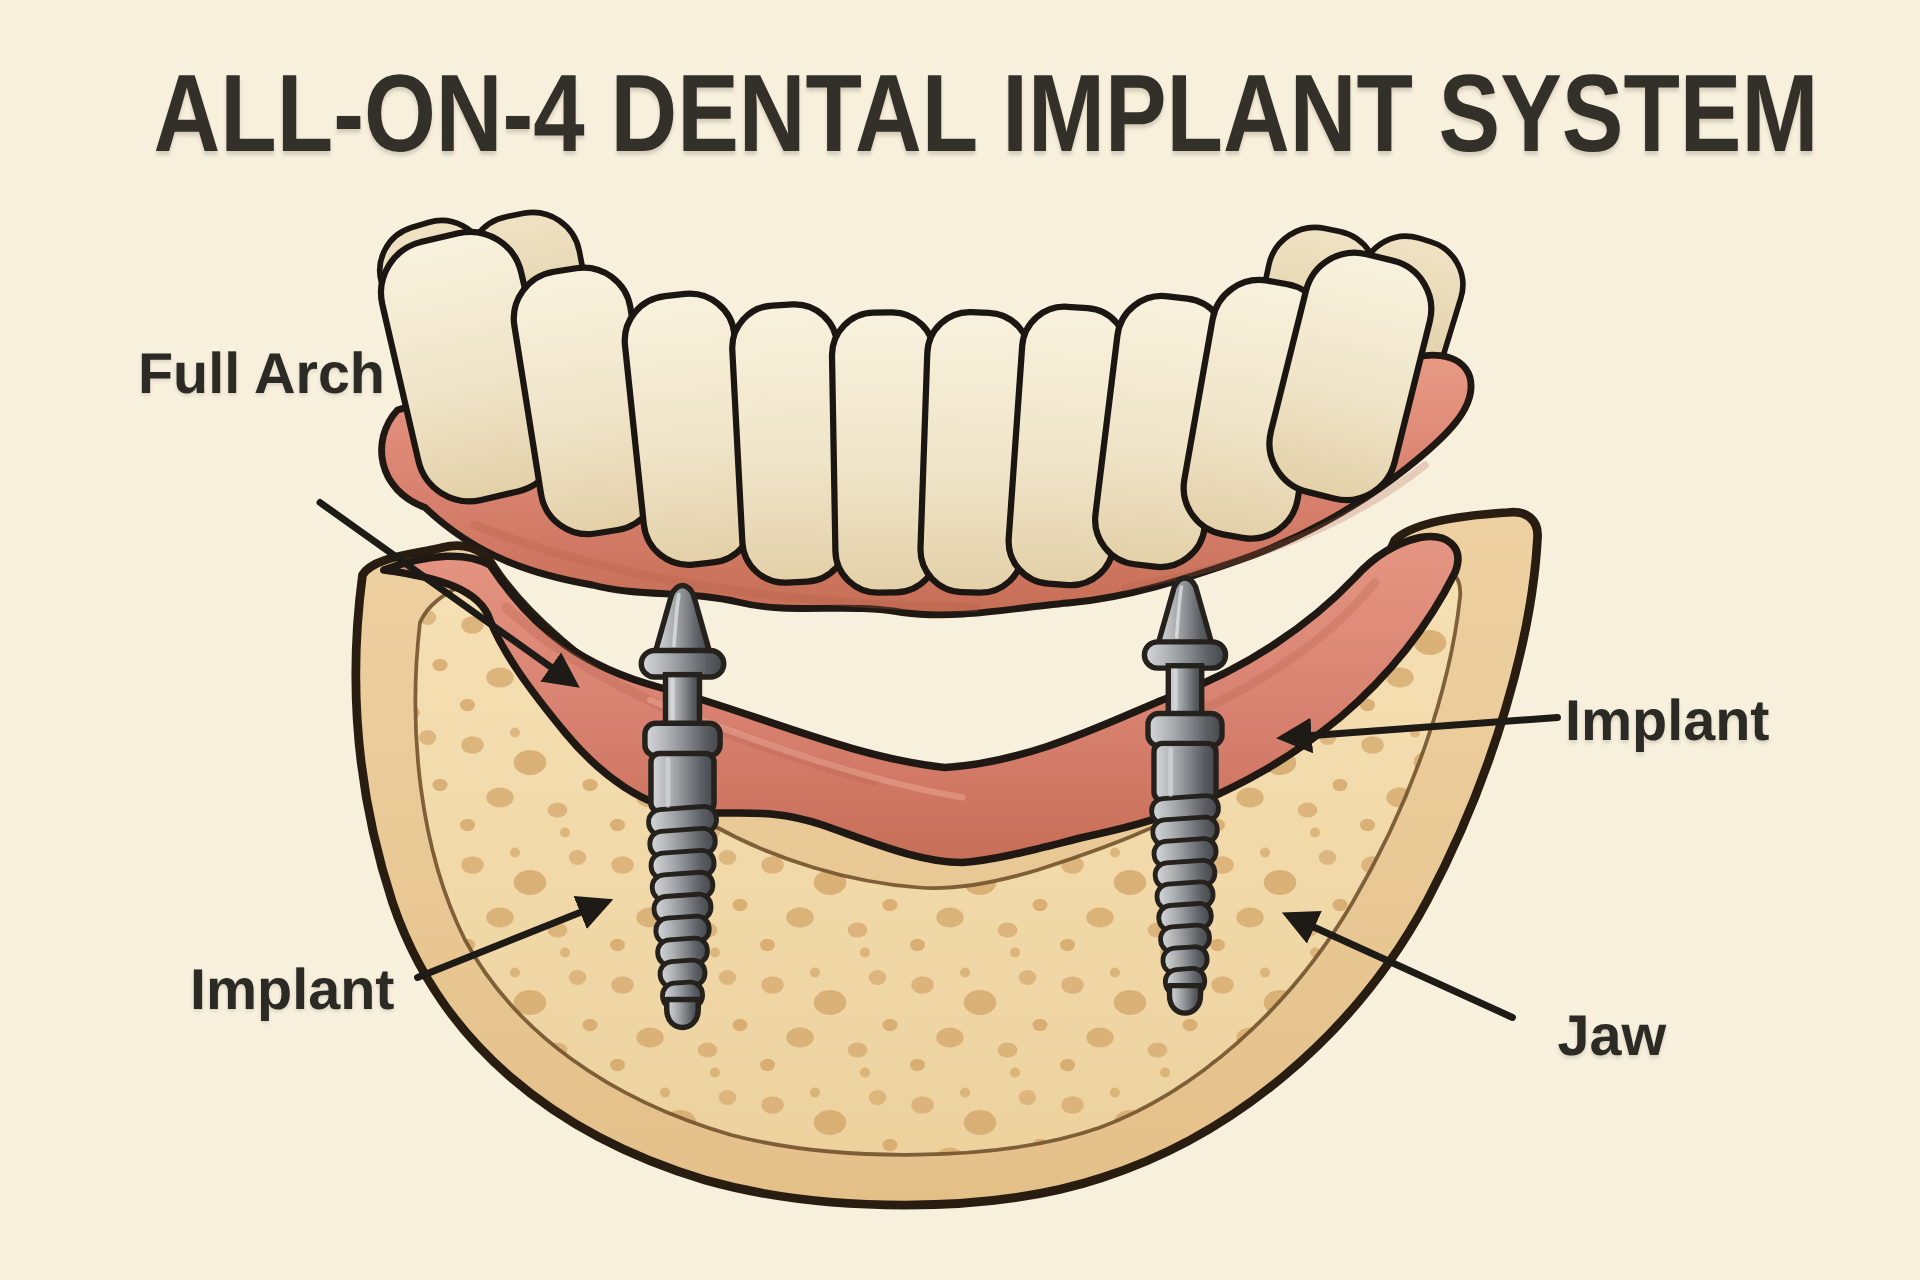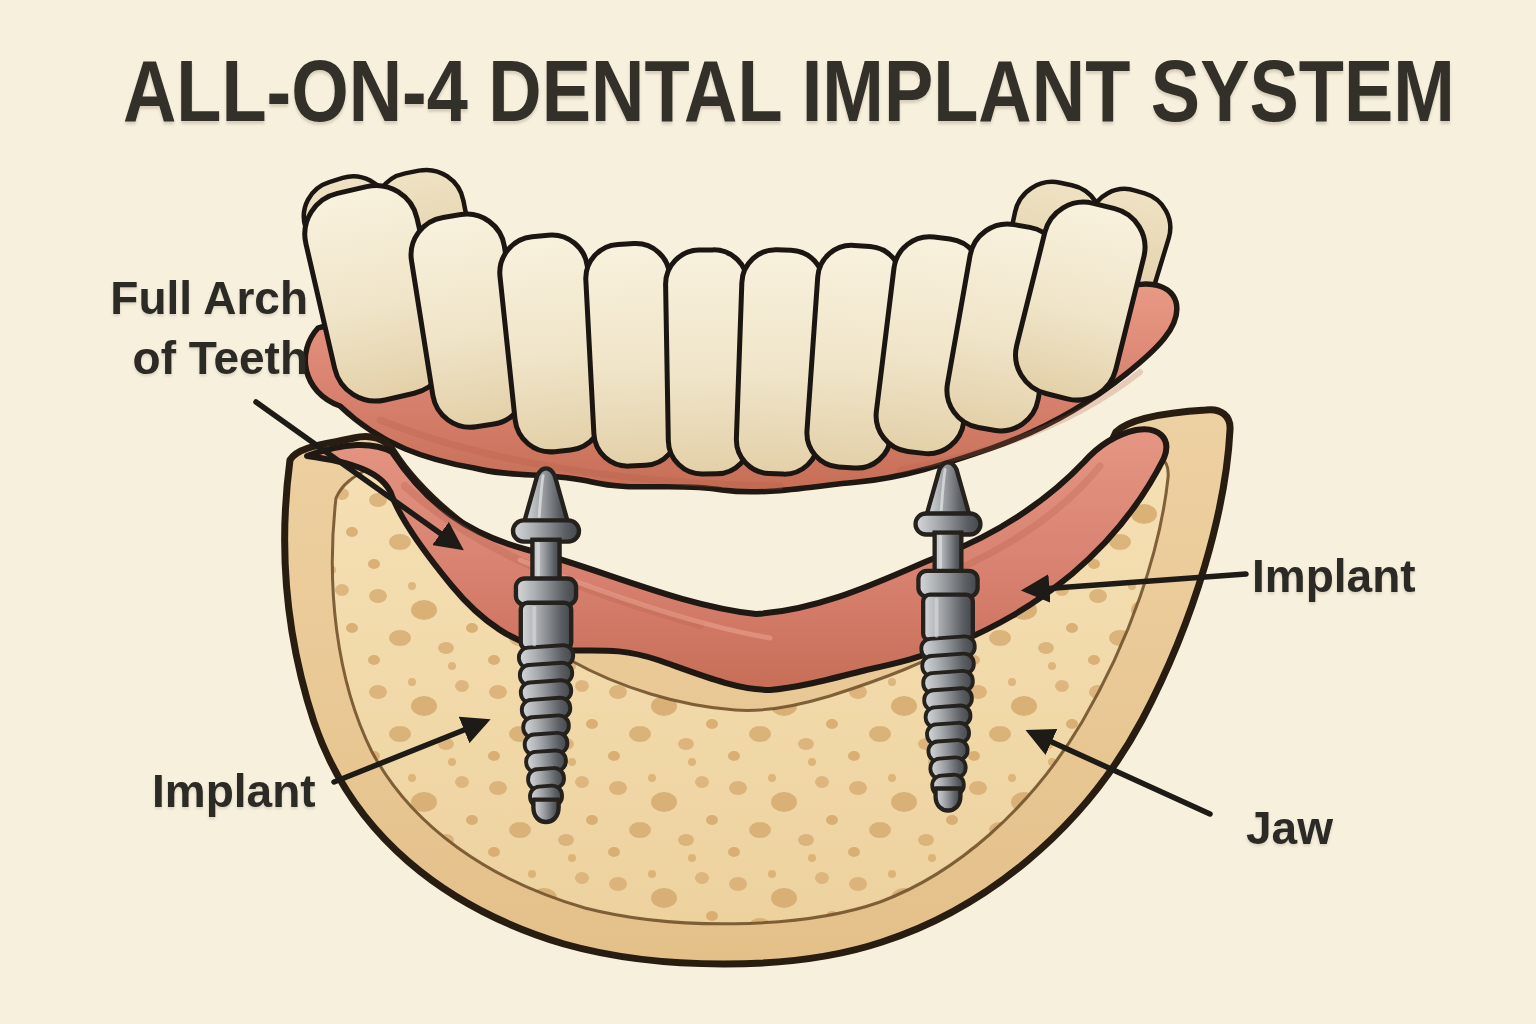--- a/index.html
+++ b/index.html
@@ -198,19 +198,18 @@
     <g stroke="#1e1b16" stroke-width="5.5" fill="none" stroke-linecap="round">
       <path d="M 256 402 L 458 546" marker-end="url(#ah)"></path>
       <path d="M 1246 574 L 1028 590" marker-end="url(#ah)"></path>
       <path d="M 334 782 L 484 722" marker-end="url(#ah)"></path>
       <path d="M 1210 814 L 1032 733" marker-end="url(#ah)"></path>
     </g>
   </svg>
 
   <div class="label lbl-fullarch">
     <div>Full Arch</div>
-    <div>of Teeth</div>
   </div>
   <div class="label lbl-implant-right">Implant</div>
   <div class="label lbl-implant-left">Implant</div>
   <div class="label lbl-jaw">Jaw</div>
 
 </div>
 
 </body></html>

